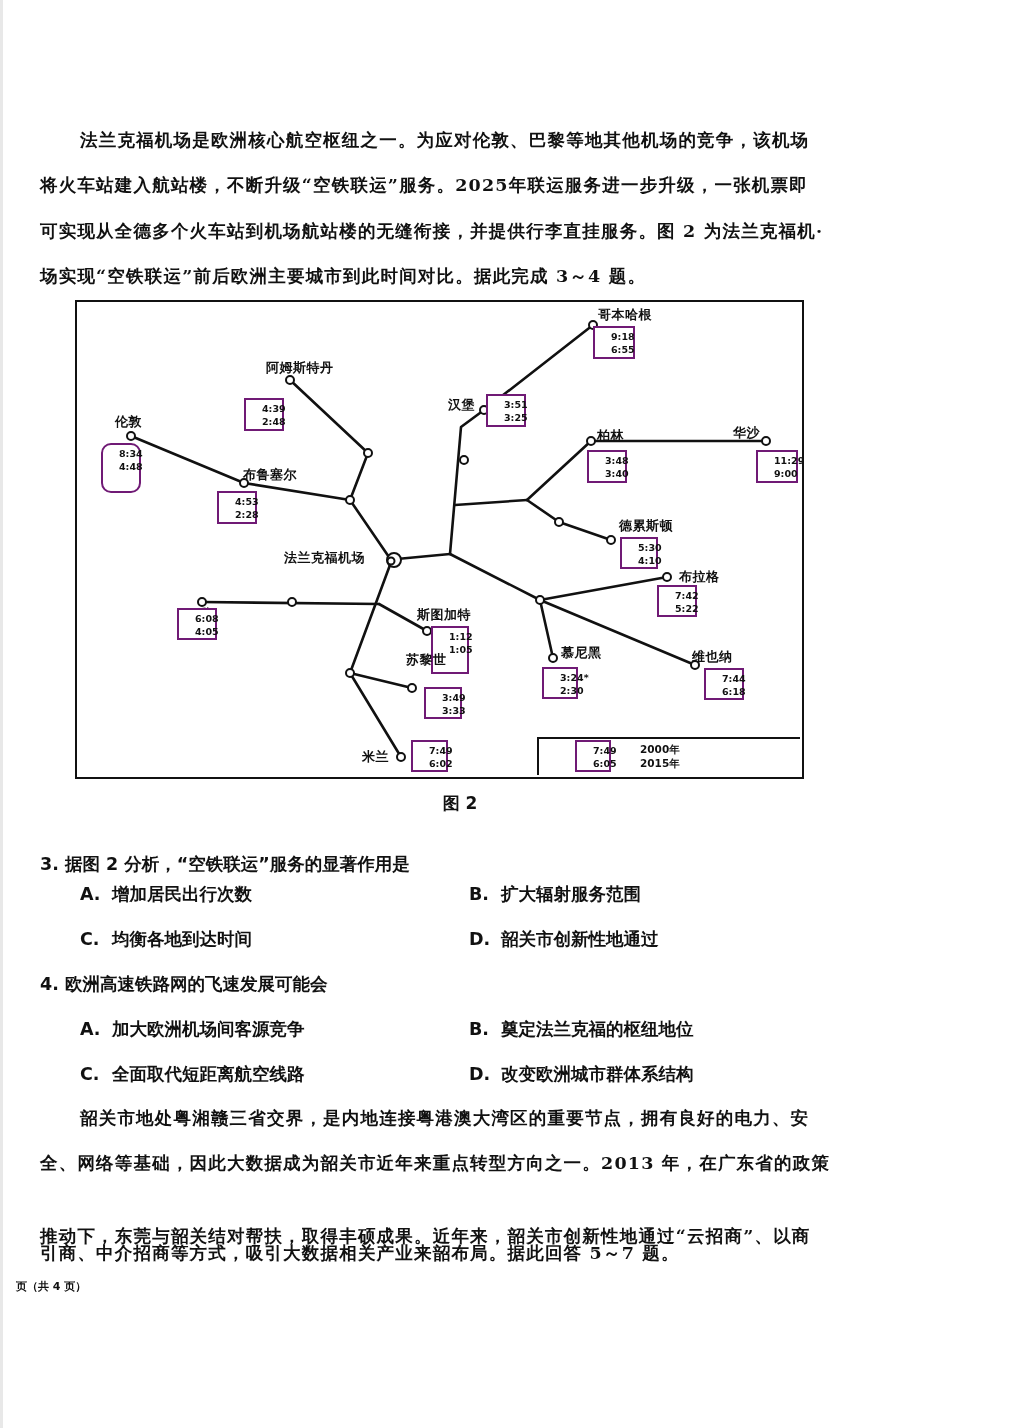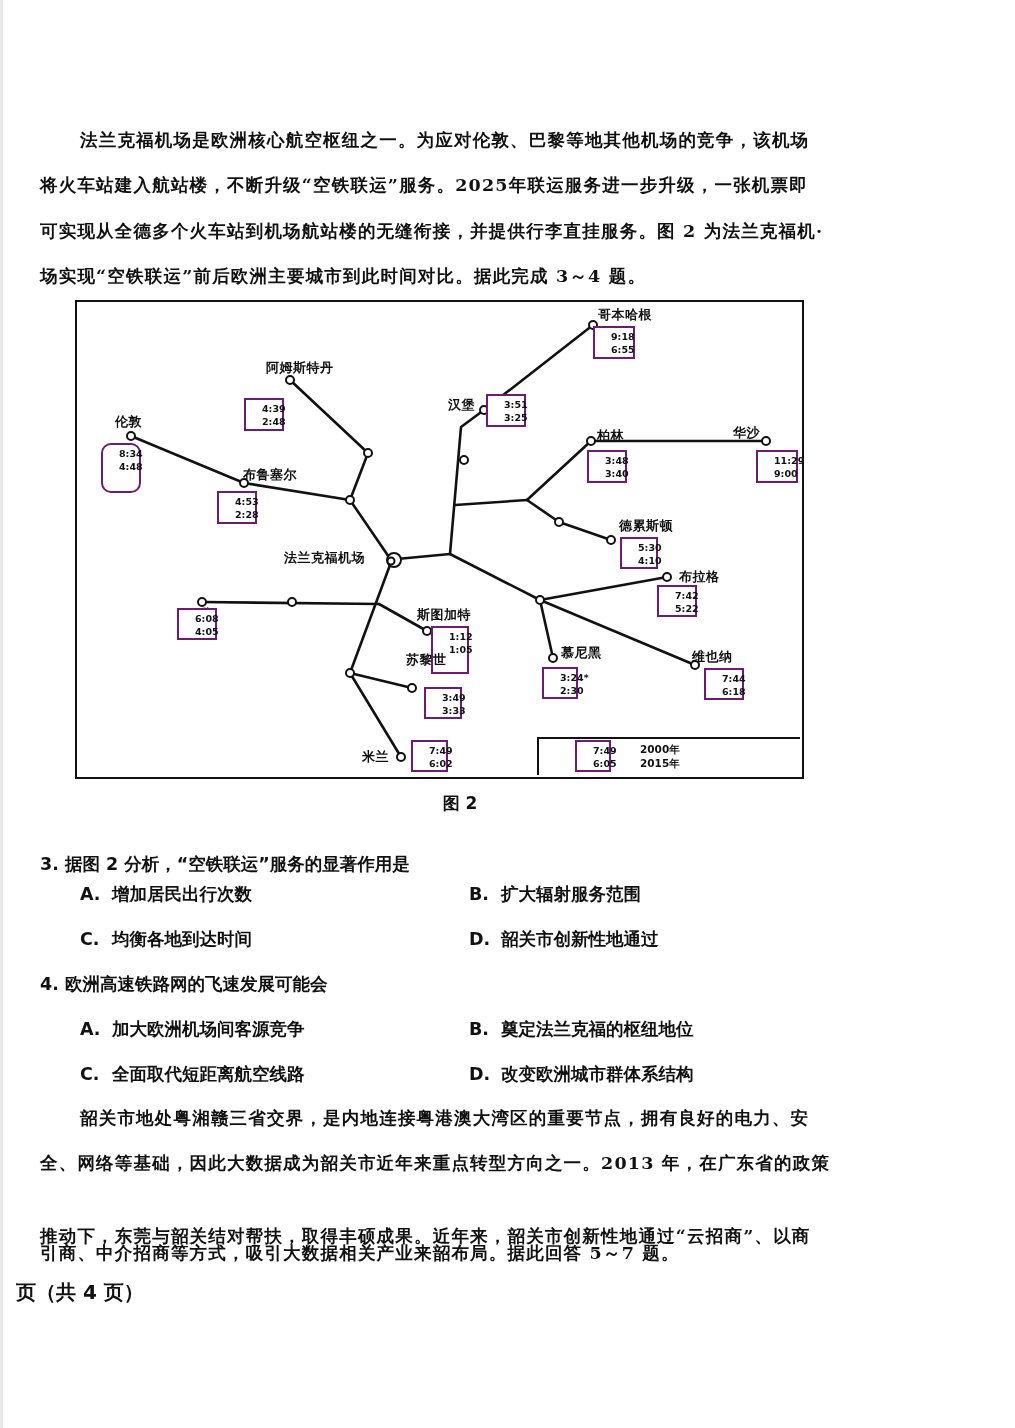--- a/index.html
+++ b/index.html
@@ -21,21 +21,21 @@
     .question {
       position: absolute; left: 40px; font-size: 17.5px; font-weight: bold;
       font-family: "DejaVu Sans", sans-serif; white-space: nowrap; line-height: 24px;
     }
     .option {
       position: absolute; font-size: 17.5px; font-weight: bold;
       font-family: "DejaVu Sans", sans-serif; white-space: nowrap; line-height: 24px;
     }
     .option .letter { display: inline-block; width: 32px; }
     .footer {
-      position: absolute; left: 16px; top: 1279px; font-size: 20px; font-weight: bold;
+      position: absolute; left: 16px; top: 1279px; font-size: 11px; font-weight: bold;
       font-family: "DejaVu Sans", sans-serif; white-space: nowrap;
     }
     
     .map-frame {
       position: absolute; left: 75px; top: 300px; width: 725px; height: 475px;
       border: 2.5px solid #111; box-sizing: content-box;
     }
     .map-svg { position: absolute; left: 0; top: 0; }
     .city-label {
       position: absolute; font-size: 13px; font-weight: bold; white-space: nowrap;

